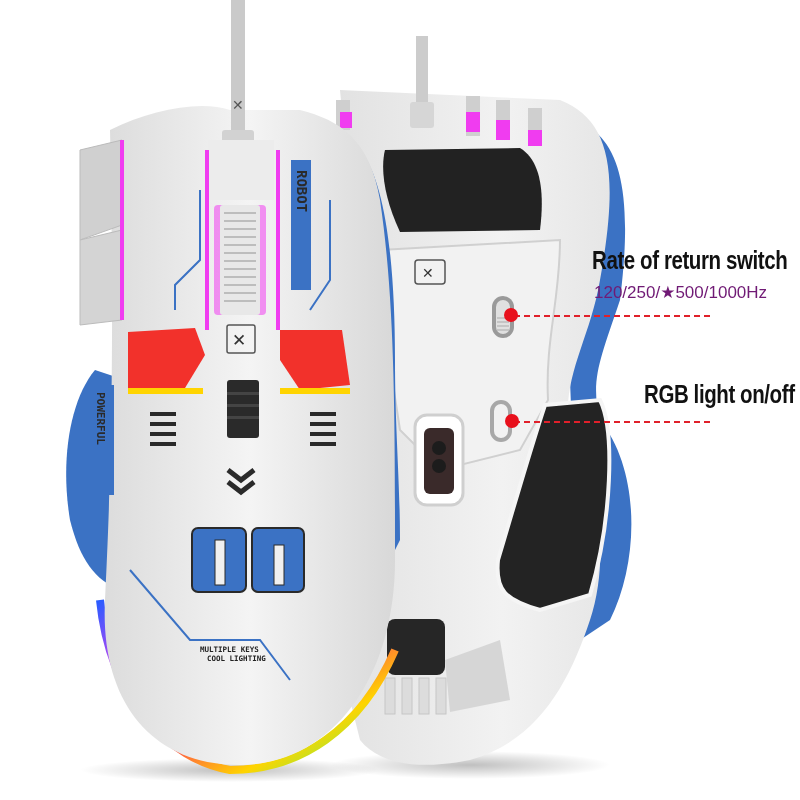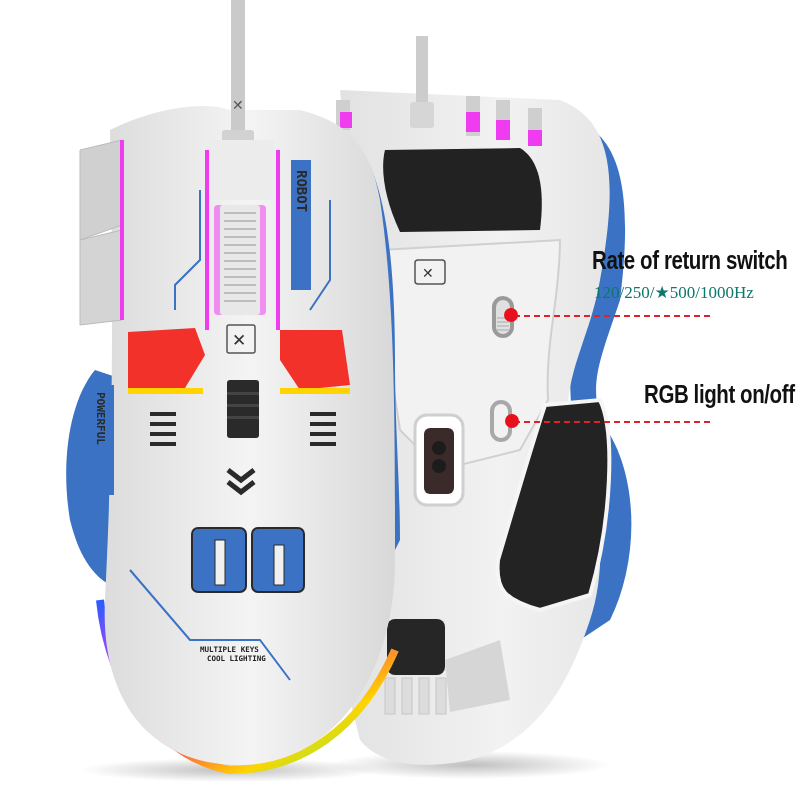--- a/index.html
+++ b/index.html
@@ -1,20 +1,20 @@
 <!DOCTYPE html>
 <html><head>
 <meta charset="utf-8">
 <style>
   html,body{margin:0;padding:0;background:#ffffff;}
   body{width:800px;height:800px;position:relative;overflow:hidden;font-family:"Liberation Sans",sans-serif;}
   .stage{position:absolute;left:0;top:0;width:800px;height:800px;}
   svg.art{position:absolute;left:0;top:0;width:800px;height:800px;}
   .label-title{position:absolute;font-family:"Liberation Sans",sans-serif;font-weight:bold;color:#111;letter-spacing:-0.5px;transform:scaleX(0.82);transform-origin:left center;white-space:nowrap;}
-  .label-sub{position:absolute;font-family:Liberation Serif, serif;color:#0f766e;white-space:nowrap;}
+  .label-sub{position:absolute;font-family:Liberation Sans, sans-serif;color:#701a75;white-space:nowrap;}
   .callout-line{position:absolute;height:0;border-top:2px dashed #e0202a;}
   .callout-dot{position:absolute;width:14px;height:14px;border-radius:50%;background:#e8101c;}
   .emboss{font-family:"DejaVu Sans Mono",monospace;font-weight:bold;fill:#2a2a2a;}
 </style>
 </head>
 <body>
 
 <div class="stage">
 <svg class="art" viewBox="0 0 800 800">
   <defs>

